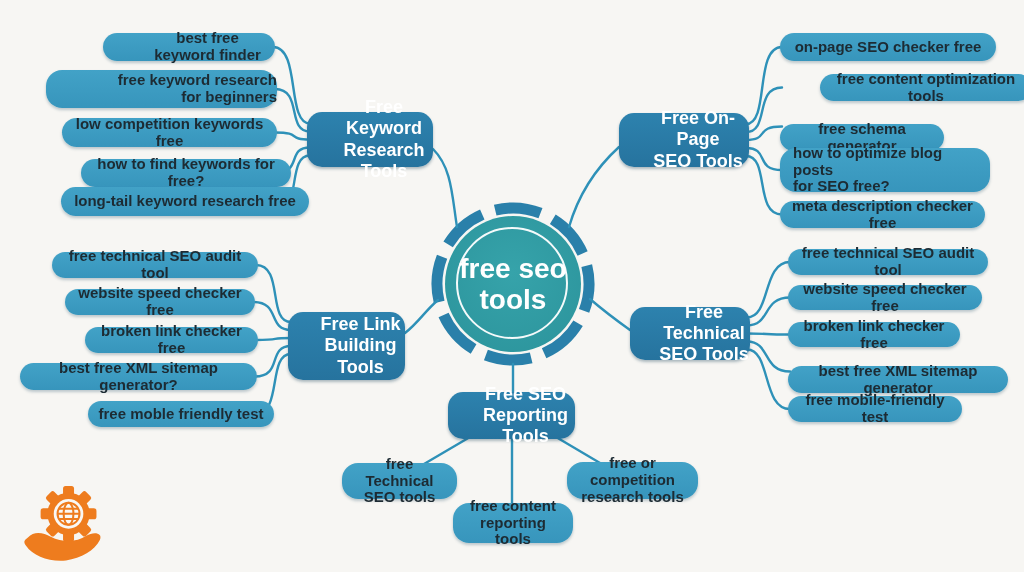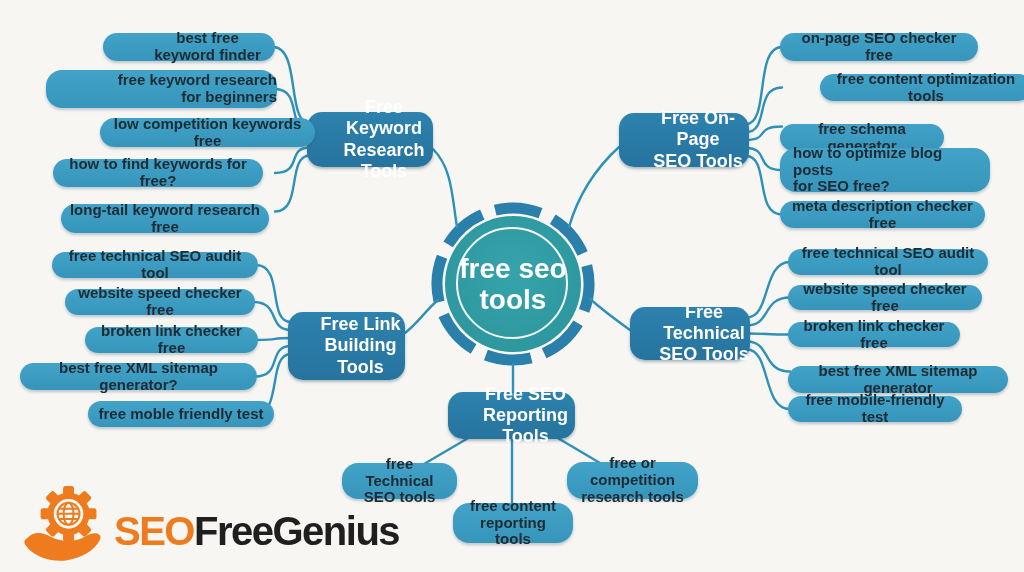--- a/index.html
+++ b/index.html
@@ -69,26 +69,26 @@
       <path d="M747,341.5 C771,341.5 762,371.5 790,371.5" class="link"></path>
       <path d="M747,349.5 C771,349.5 762,409 790,409" class="link"></path>
     </svg>
 
   <div id="nodes">
       <div class="node branch" style="left: 307px; top: 112px; width: 126px; height: 55px;">Free Keyword
 Research Tools</div>
       <div class="node leaf" style="left: 103px; top: 33px; width: 172px; height: 28px; padding-left: 45px;">best free keyword finder</div>
       <div class="node leaf align-right" style="left: 46px; top: 70px; width: 231px; height: 38px;">free keyword research
 for beginners</div>
-      <div class="node leaf" style="left: 62px; top: 118px; width: 215px; height: 29px; margin-left: 38px;">low competition keywords free</div>
-      <div class="node leaf" style="left: 53px; top: 159px; width: 210px; height: 28px;">how to find keywords for free?</div>
-      <div class="node leaf" style="left: 61px; top: 204px; width: 208px; height: 29px;">long-tail keyword research free</div>
+      <div class="node leaf" style="left: 62px; top: 118px; width: 215px; height: 29px;">low competition keywords free</div>
+      <div class="node leaf" style="left: 81px; top: 159px; width: 210px; height: 28px;">how to find keywords for free?</div>
+      <div class="node leaf" style="left: 61px; top: 187px; width: 248px; height: 29px;">long-tail keyword research free</div>
       <div class="node branch" style="left: 619px; top: 113px; width: 130px; height: 54px;">Free On-Page
 SEO Tools</div>
-      <div class="node leaf" style="left: 780px; top: 33px; width: 198px; height: 28px;">on-page SEO checker free</div>
+      <div class="node leaf" style="left: 780px; top: 33px; width: 216px; height: 28px;">on-page SEO checker free</div>
       <div class="node leaf" style="left: 820px; top: 74px; width: 212px; height: 27px;">free content optimization tools</div>
       <div class="node leaf" style="left: 780px; top: 124px; width: 164px; height: 27px;">free schema generator</div>
       <div class="node leaf align-left" style="left: 780px; top: 148px; width: 210px; height: 44px;">how to optimize blog posts
 for SEO free?</div>
       <div class="node leaf" style="left: 780px; top: 201px; width: 205px; height: 27px; text-align: center;">meta description checker free</div>
       <div class="node branch" style="left: 288px; top: 312px; width: 117px; height: 68px;">Free Link
 Building Tools</div>
       <div class="node leaf" style="left: 52px; top: 252px; width: 206px; height: 26px;">free technical SEO audit tool</div>
       <div class="node leaf" style="left: 65px; top: 289px; width: 190px; height: 26px;">website speed checker free</div>
       <div class="node leaf" style="left: 85px; top: 327px; width: 173px; height: 26px;">broken link checker free</div>
@@ -134,16 +134,15 @@
         <circle cx="55" cy="36" r="17.5" fill="#f9f8f5"></circle>
         <g stroke="#ee7c1e" fill="none" stroke-width="2.4">
           <circle cx="55" cy="36" r="13"></circle>
           <ellipse cx="55" cy="36" rx="5.8" ry="13"></ellipse>
           <path d="M43.8,30 h22.4 M42,36 h26 M43.8,42 h22.4"></path>
         </g>
         <path d="M7,64 C14,56 25,58 34,63 C48,70 64,70 76,62 C84,57 96,58 92,67
                  C86,79 70,89 52,91 C33,93 13,86 5,74 C1,69 3,67 7,64 Z"></path>
       </g>
     </svg>
-    <div class="logo-text"><span class="orange">SEO</span><span>FreeGenius</span></div>
   </div>
 
 </div>
 
 </body></html>

